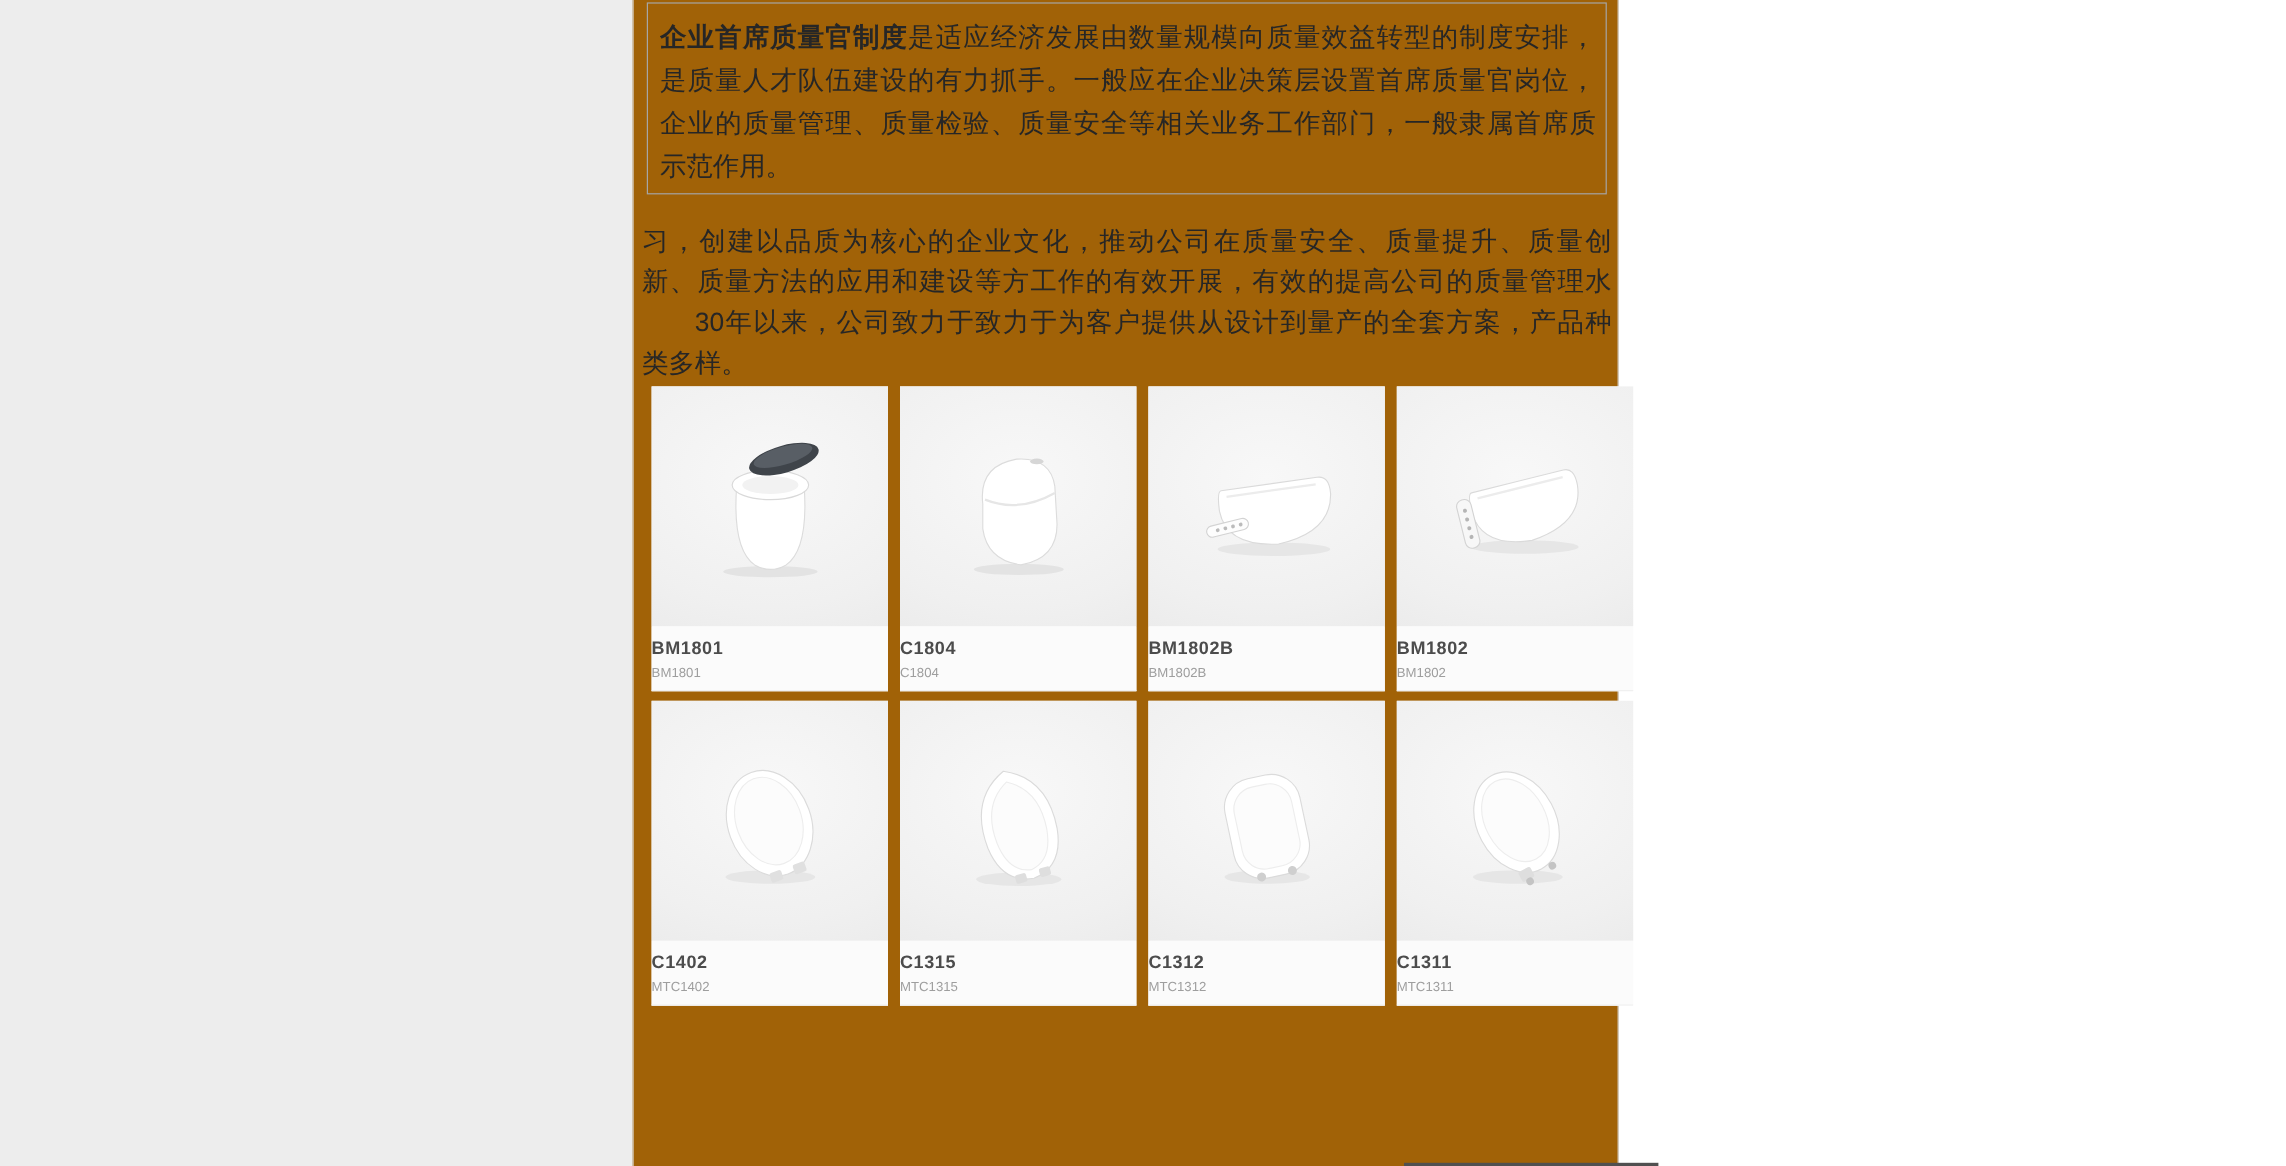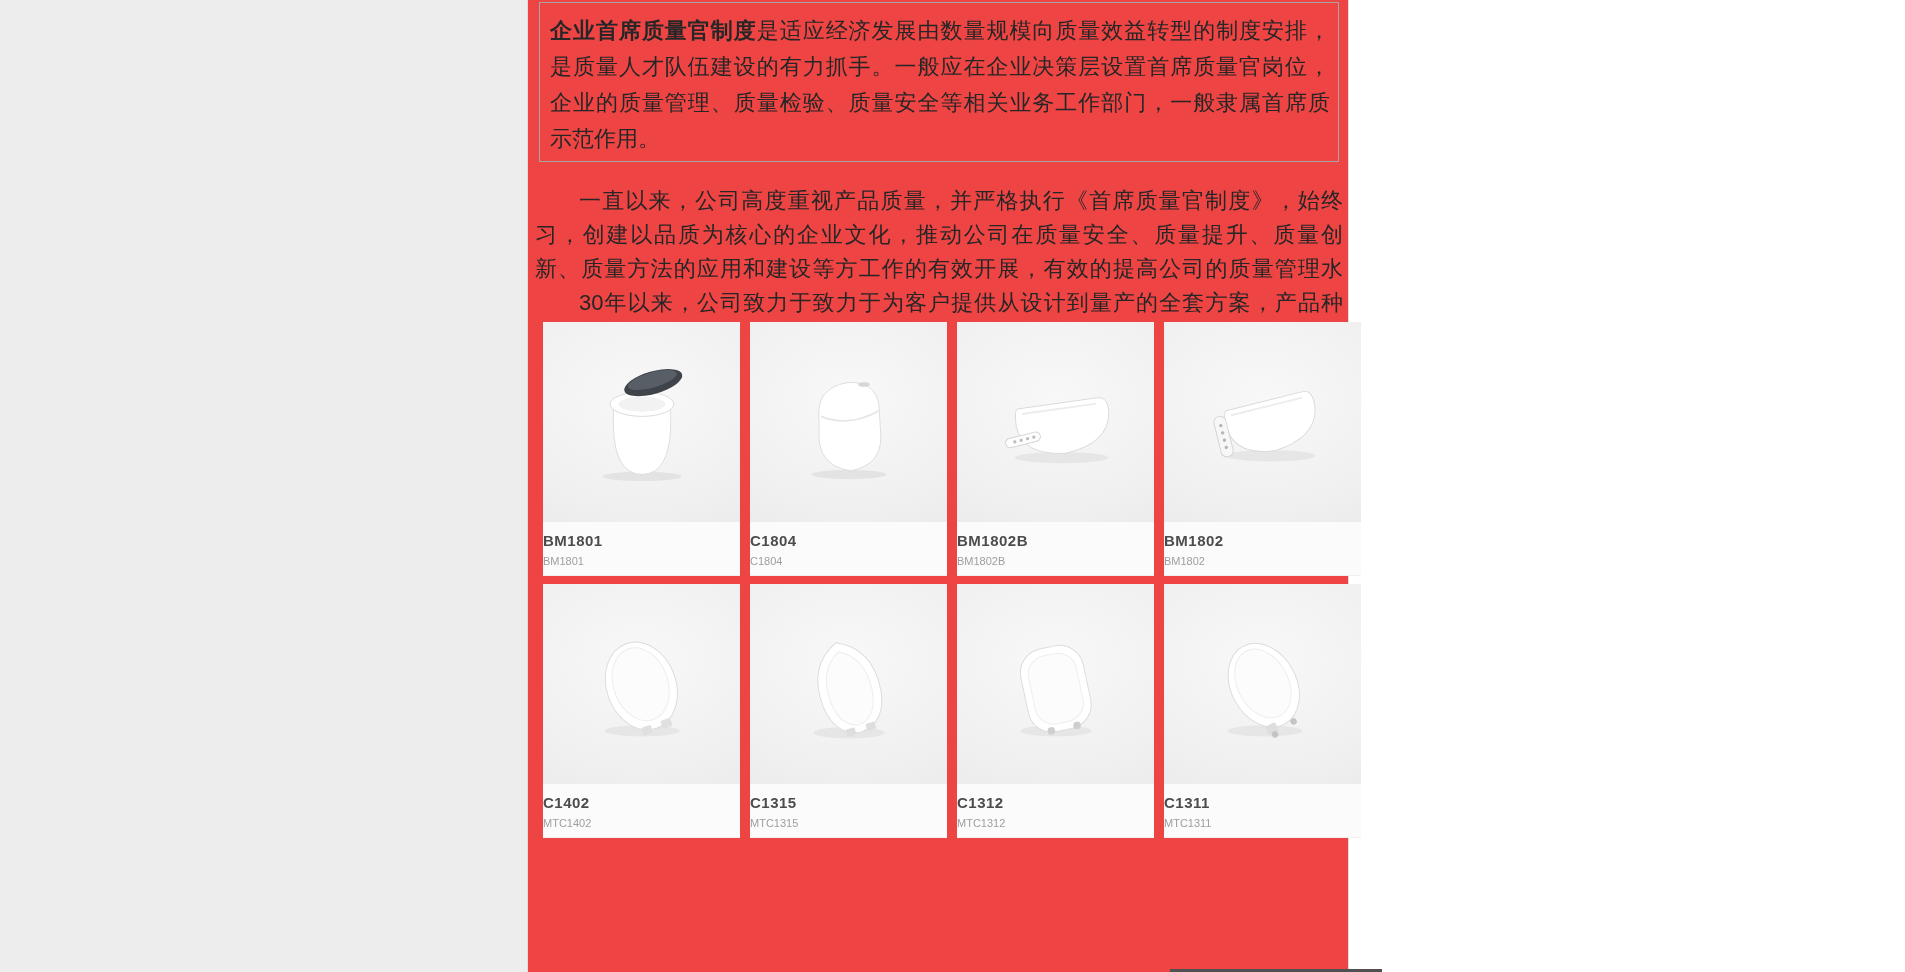--- a/index.html
+++ b/index.html
@@ -7,21 +7,21 @@
     width:1905px;height:972px;overflow:hidden;background:#ffffff;
     font-family:"Liberation Sans","DejaVu Sans",sans-serif;
     position:relative;
   }
   .left-gutter{
     position:absolute;left:0;top:0;width:527px;height:972px;
     background:var(--page_side_bg,#ededed);
   }
   .content{
     position:absolute;left:527px;top:0;width:822px;height:972px;
-    background:#ef4444;box-sizing:border-box;
+    background:#a16207;box-sizing:border-box;
     border-left:1px solid var(--column_border,#dcdcdc);
     border-right:1px solid var(--column_border,#dcdcdc);
   }
   .quote-box{
     margin:2px 9px 0 11px;
     border:1px solid var(--quote_border,#a6a6a6);
     padding:10px 8px 4px 10px;
   }
   .tline{
     font-size:22px;line-height:36px;color:var(--text_color,#262626);
@@ -153,24 +153,24 @@
   <div class="left-gutter"></div>
 
   <div class="content">
     <div class="quote-box" id="quoteBox">
         <div class="tline fill"><span class="b">企业首席质量官制度</span><span>是适应经济发展由数量规模向质量效益转型的制度安排，</span></div>
         <div class="tline fill"><span>是质量人才队伍建设的有力抓手。一般应在企业决策层设置首席质量官岗位，</span></div>
         <div class="tline fill"><span>企业的质量管理、质量检验、质量安全等相关业务工作部门，一般隶属首席质</span></div>
         <div class="tline"><span>示范作用。</span></div>
       </div>
     <div class="article" id="articleText">
-        <div class="tline fill indent"><span>一直以来，公司高度重视产品质量，并严格执行《首席质量官制度》，始终</span></div>
         <div class="tline fill"><span>习，创建以品质为核心的企业文化，推动公司在质量安全、质量提升、质量创</span></div>
         <div class="tline fill"><span>新、质量方法的应用和建设等方工作的有效开展，有效的提高公司的质量管理水</span></div>
         <div class="tline fill indent"><span>30年以来，公司致力于致力于为客户提供从设计到量产的全套方案，产品种</span></div>
+        <div class="tline"><span>类多样。</span></div>
       </div>
     <div class="product-grid" id="productGrid">
         <div class="product-card">
           <div class="product-image">
             <svg viewBox="0 0 160 160">
               <use href="#pv-smart-toilet"></use>
             </svg>
           </div>
           <div class="product-label-area">
             <div class="product-model">BM1801</div>

